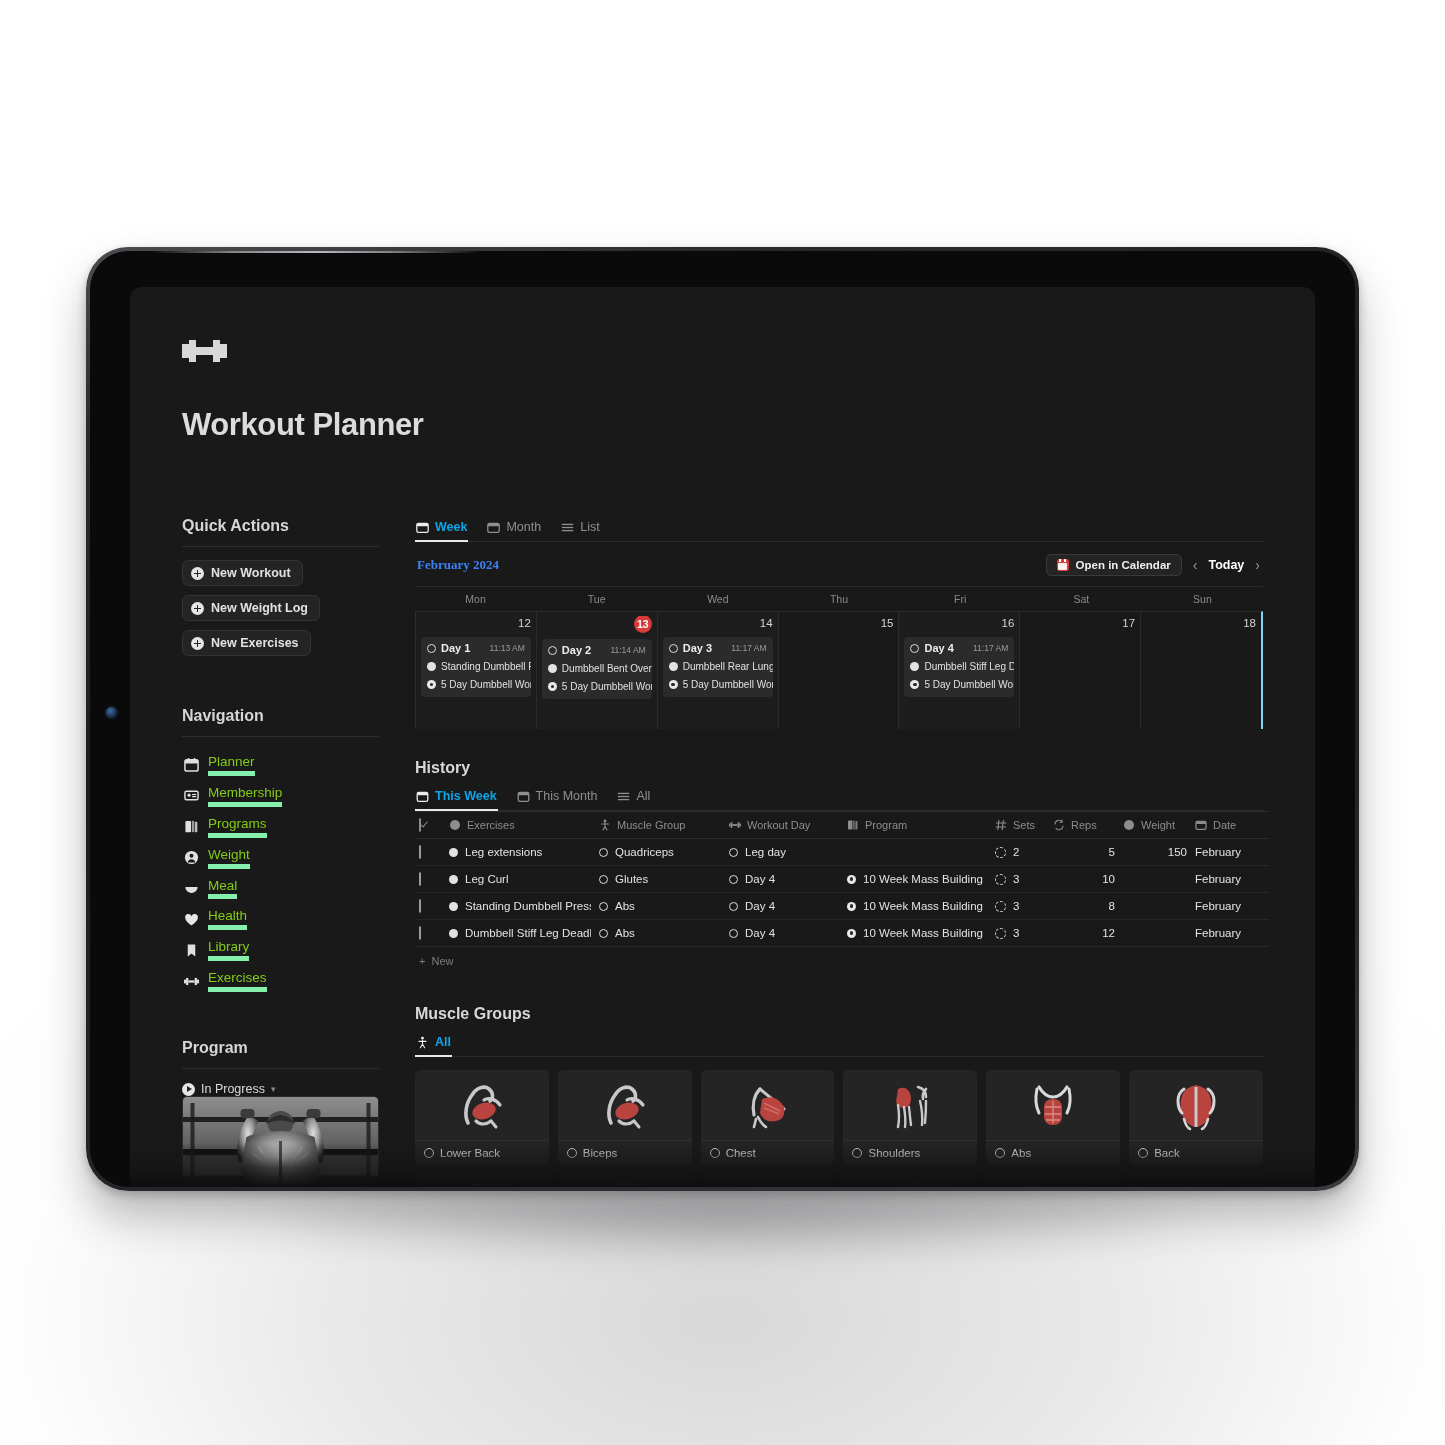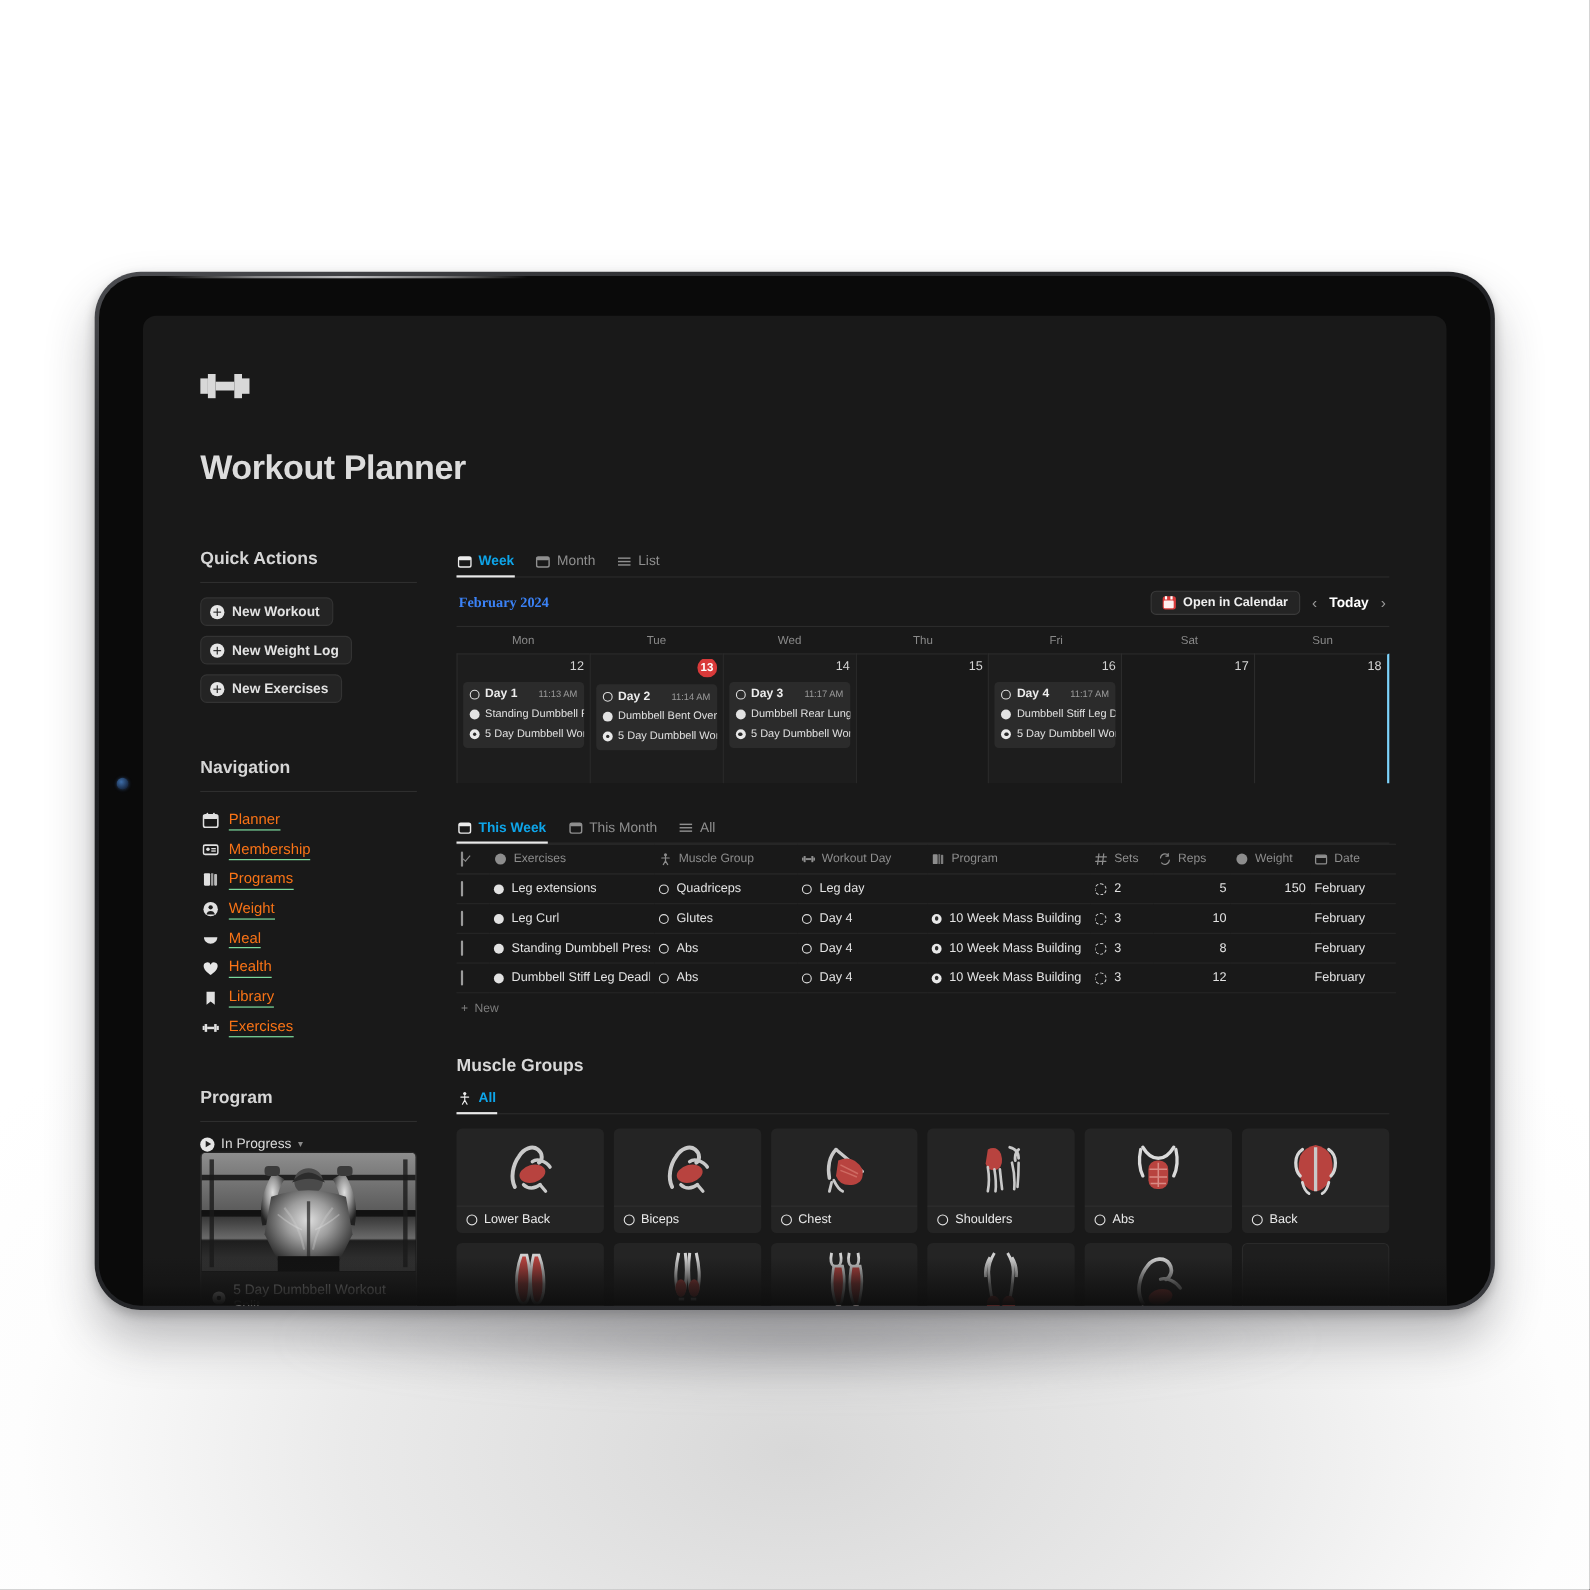--- a/index.html
+++ b/index.html
@@ -65,21 +65,21 @@
   }
 
   
   .logo {
     width: 45px; height: 32px;
     margin-bottom: 40px;
   }
   .page-title {
     font-size: 31px; font-weight: 700; letter-spacing: -.4px;
     color: #dcdcdc;
-    margin-bottom: 57px;
+    margin-bottom: 74px;
   }
 
   
   .cols { display: flex; gap: 36px; align-items: flex-start; }
   .sidebar { width: 197px; flex: 0 0 197px; }
   .main { flex: 1 1 auto; min-width: 0; }
 
   .sec-head {
     font-size: 16px; font-weight: 700; color: #d6d6d6;
     padding-bottom: 11px;
@@ -109,22 +109,22 @@
   .plus-ico::after  { top: 3px; left: 5.7px; height: 7px; width: 1.6px; }
 
   
   .nav-wrap { margin-top: 42px; }
   .nav-item {
     display: flex; align-items: center; gap: 9px;
     padding: 4px 0 5px 2px;
     cursor: pointer;
   }
   .nav-item .nav-label {
-    font-size: 13.5px; color: #f97316;
-    border-bottom: 1px solid #86efac;
+    font-size: 13.5px; color: #84cc16;
+    border-bottom: 5px solid #86efac;
     line-height: 1.25;
   }
   .nav-ico { width: 15px; height: 15px; flex: 0 0 15px; color: #e0e0e0; display:flex; align-items:center; justify-content:center; }
   .nav-ico svg { width: 15px; height: 15px; display:block; }
 
   
   .prog-wrap { margin-top: 42px; }
   .inprog-row {
     display: flex; align-items: center; gap: 6px;
     font-size: 12.5px; color: #dadada; font-weight: 500;
@@ -611,20 +611,21 @@
                     </div>
 
                     <div class="cal-cell">
                       <div class="daynum">18</div>
                     </div>
                   </div>
                 </div>
               </div>
 
               <div class="history">
+                <div class="main-sec-title">History</div>
                 <div class="tabs">
                   <div class="tab active">
                     <svg viewBox="0 0 16 16">
                         <rect x="1.5" y="3" width="13" height="11" rx="2" fill="none" stroke="#ececec" stroke-width="1.6"></rect>
                         <rect x="1.5" y="3" width="13" height="3.4" rx="1.3" fill="#ececec"></rect>
                       </svg>
                     <span>This Week</span>
                   </div>
                   <div class="tab">
                     <svg viewBox="0 0 16 16">

